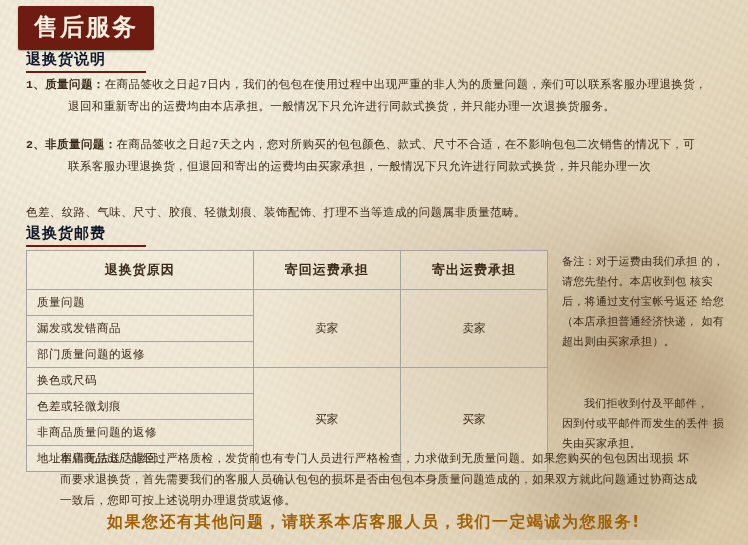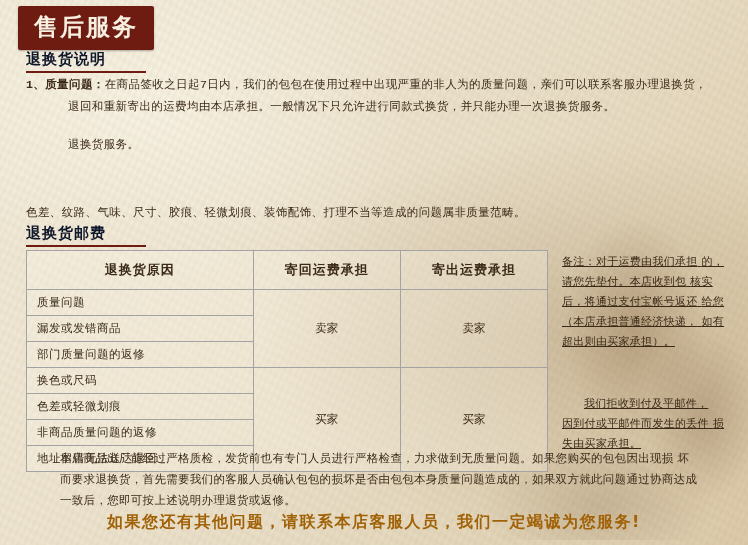--- a/index.html
+++ b/index.html
@@ -88,21 +88,21 @@
     font-weight:bold;font-size:13px;letter-spacing:1px;
     height:32px;
   }
   .tbl td.reason{
     text-align:left;padding-left:10px;height:19px;letter-spacing:.5px;
   }
 
   
   .note{
     position:absolute;left:562px;top:252px;width:170px;
-    color:#3b2a18;font-size:11px;line-height:20px;letter-spacing:.3px;text-decoration:underline;
+    color:#3b2a18;font-size:11px;line-height:20px;letter-spacing:.3px;
   }
   .note .i{display:block;text-indent:22px;margin-top:42px;}
 
   
   #p-bottom{
     position:absolute;left:60px;top:448px;width:640px;
     color:#3b2a18;font-size:11.5px;line-height:21px;letter-spacing:.3px;
     text-indent:0;
   }
   
@@ -126,21 +126,24 @@
   </div>
 
   <div class="para" id="p1">
     <span class="hang">
       <span class="lbl">1、质量问题：</span><span>在商品签收之日起7日内，我们的包包在使用过程中出现严重的非人为的质量问题，亲们可以联系客服办理退换货，</span>
     </span>
     <span class="indent">退回和重新寄出的运费均由本店承担。一般情况下只允许进行同款式换货，并只能办理一次退换货服务。</span>
   </div>
 
   <div class="para" id="p2">
-    <span class="indent">退换货服务。</span>
+    <span class="hang">
+      <span class="lbl">2、非质量问题：</span><span>在商品签收之日起7天之内，您对所购买的包包颜色、款式、尺寸不合适，在不影响包包二次销售的情况下，可</span>
+    </span>
+    <span class="indent">联系客服办理退换货，但退回和寄出的运费均由买家承担，一般情况下只允许进行同款式换货，并只能办理一次</span>
   </div>
 
   <div class="para" id="p3">色差、纹路、气味、尺寸、胶痕、轻微划痕、装饰配饰、打理不当等造成的问题属非质量范畴。</div>
 
   <div class="sec-h" id="h-fee">
     <span>退换货邮费</span>
     <span class="rule"></span>
   </div>
 
   <table class="tbl">

